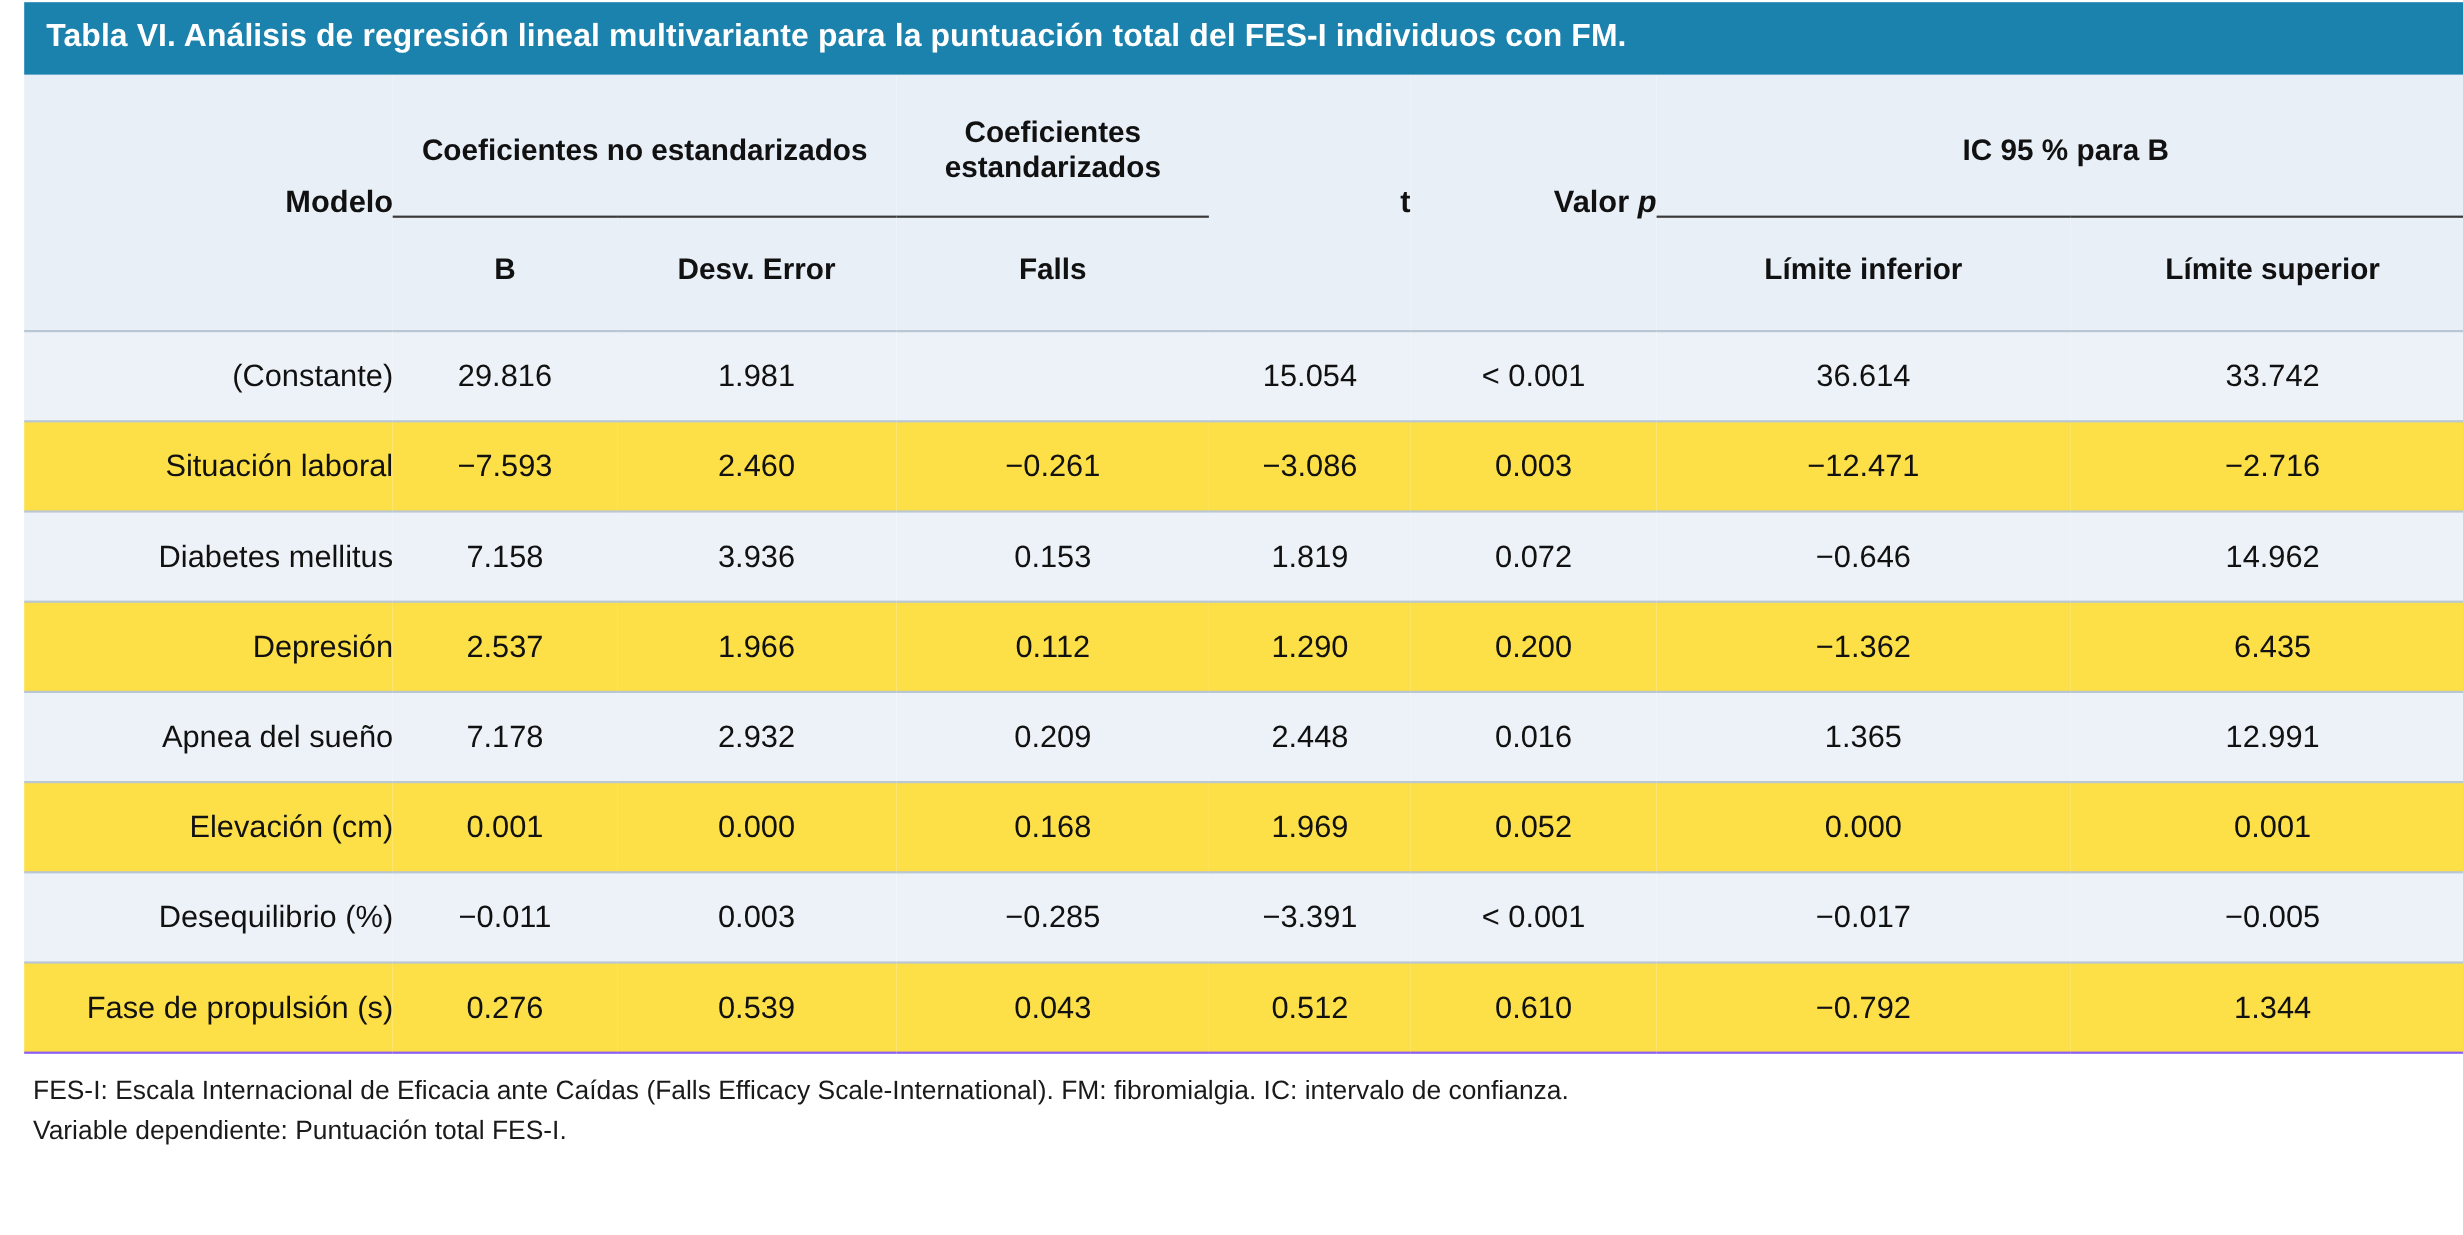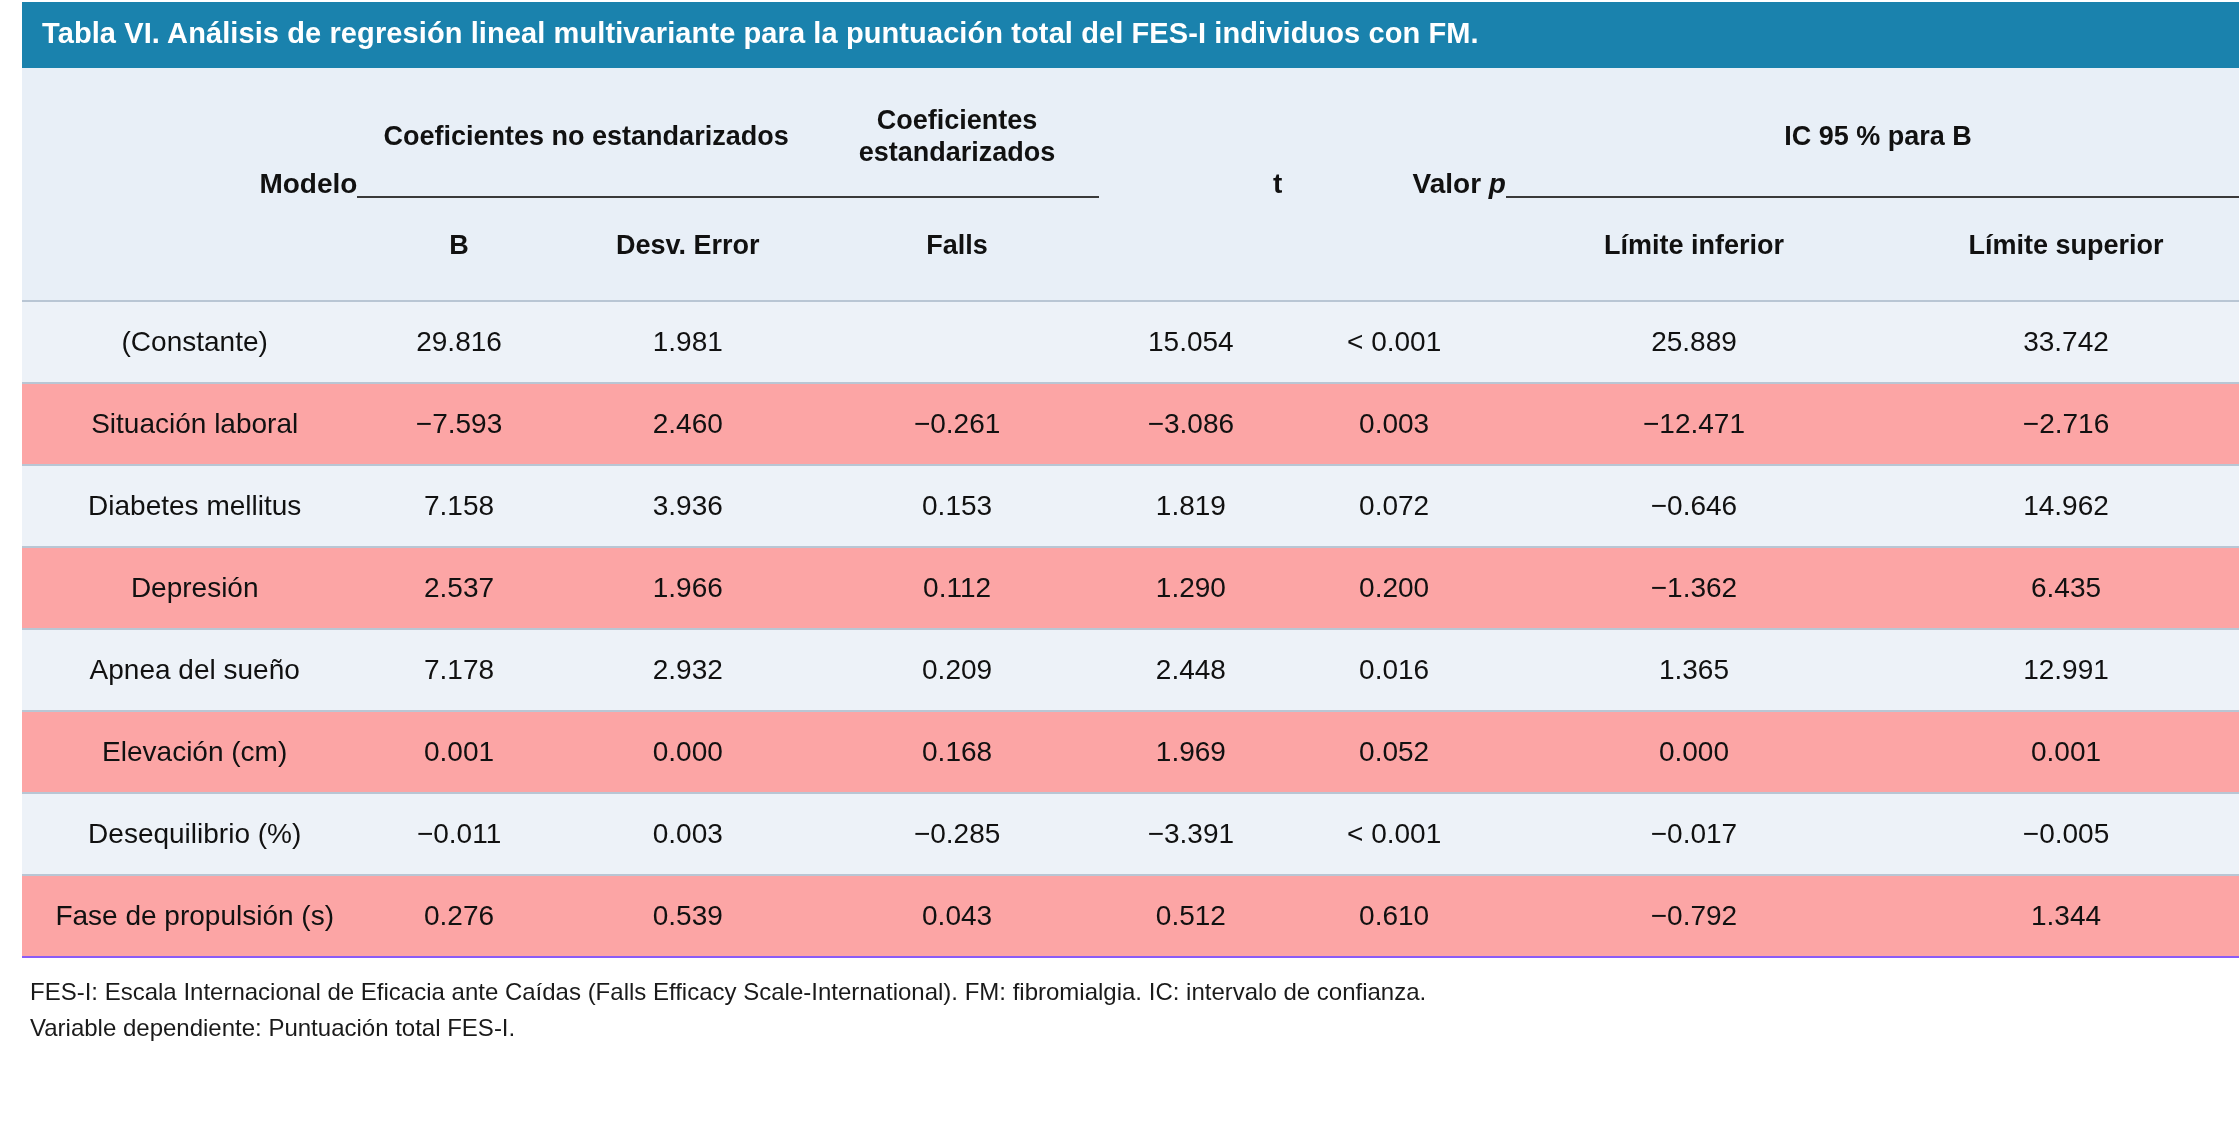--- a/index.html
+++ b/index.html
@@ -66,25 +66,25 @@
   }
   .data-row td {
     background: #edf2f8;
     height: 80px;
     font-size: 28px;
     text-align: center;
     vertical-align: middle;
     color: #111111;
   }
   .data-row td.model-cell {
-    text-align: center;
+    text-align: right;
     padding-left: 10px;
   }
   .row-alt td {
-    background: #fca5a5;
+    background: #fde047;
   }
   .foot {
     margin-top: 16px;
     padding-left: 8px;
     font-size: 24px;
     line-height: 1.5;
     color: #1a1a1a;
   }
   .italic-p {
     font-style: italic;
@@ -137,21 +137,21 @@
     </thead>
 
     <tbody>
       <tr class="data-row rowline">
         <td class="model-cell">(Constante)</td>
         <td>29.816</td>
         <td>1.981</td>
         <td></td>
         <td>15.054</td>
         <td>&lt; 0.001</td>
-        <td>25.889</td>
+        <td>36.614</td>
         <td>33.742</td>
       </tr>
       <tr class="data-row rowline row-alt">
         <td class="model-cell">Situación laboral</td>
         <td>−7.593</td>
         <td>2.460</td>
         <td>−0.261</td>
         <td>−3.086</td>
         <td>0.003</td>
         <td>−12.471</td>

